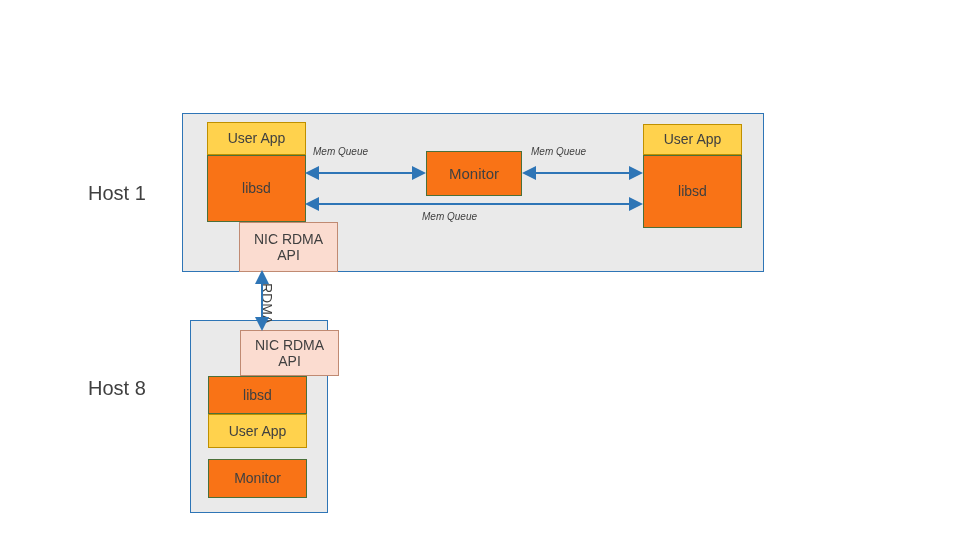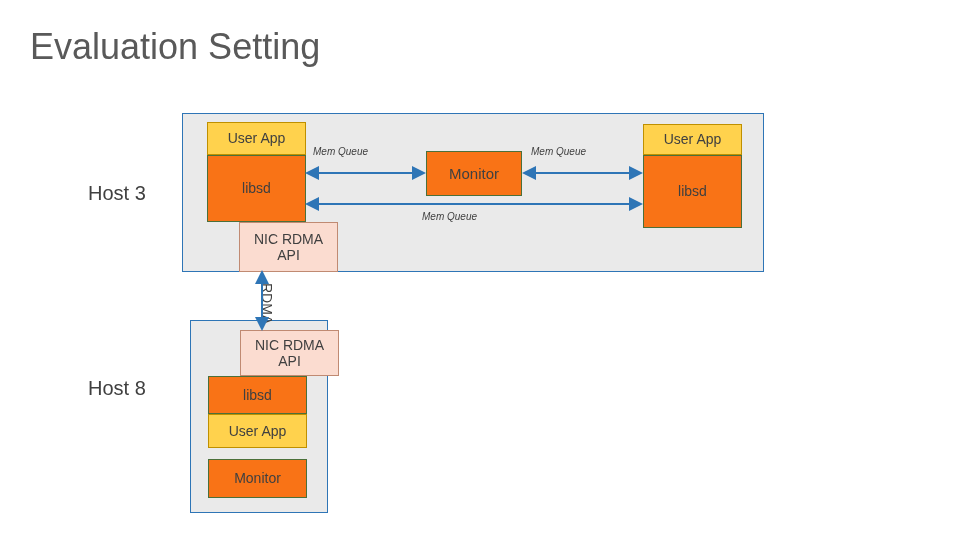--- a/index.html
+++ b/index.html
@@ -102,25 +102,24 @@
   svg.arrows{
     position:absolute;left:0;top:0;width:979px;height:551px;
     pointer-events:none;
   }
 </style>
 </head>
 <body>
 
 <div id="slide">
 
-  <div class="title">Evaluation Setting</div>
 
   <div class="host-box" id="host1-box"></div>
 
-  <div class="host-label" id="host1-label">Host 3</div>
+  <div class="host-label" id="host1-label">Host 1</div>
 
   <div class="blk yellow" id="h1-userapp">User App</div>
   <div class="blk green" id="h1-libsd">libsd</div>
   <div class="blk pink" id="h1-nic">NIC RDMA API</div>
 
   <div class="blk green" id="h1-monitor">Monitor</div>
 
   <div class="blk yellow" id="h1r-userapp">User App</div>
   <div class="blk green" id="h1r-libsd">libsd</div>
 

